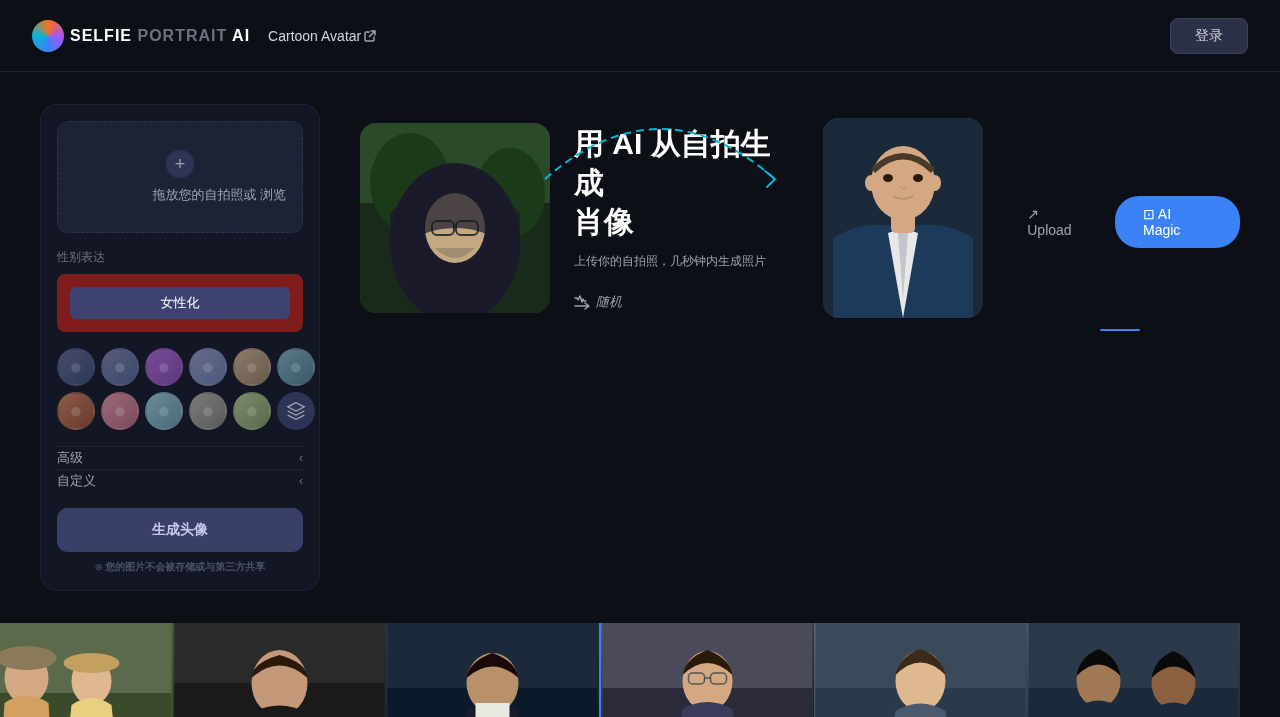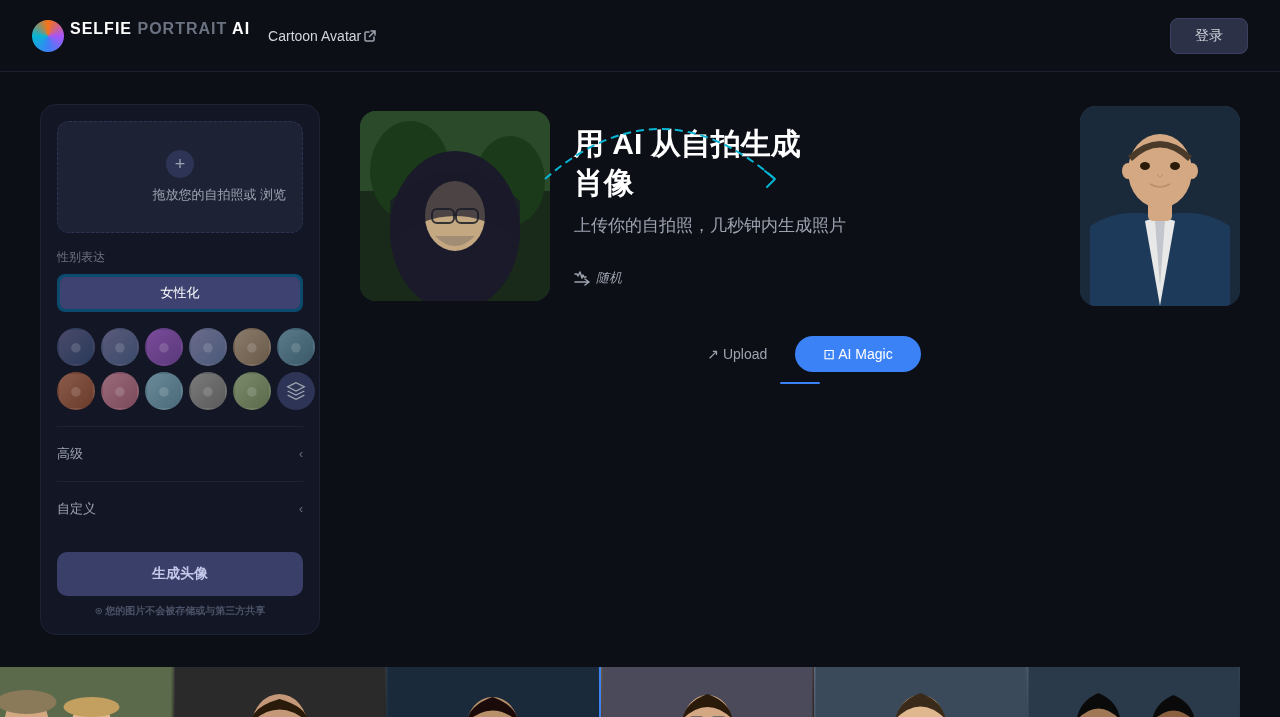--- a/index.html
+++ b/index.html
@@ -22,20 +22,21 @@
       background: #0d0f17;
       border-bottom: 1px solid #1e2130;
     }
     .logo-area {
       display: flex;
       align-items: center;
       gap: 18px;
     }
     .logo {
       display: flex;
+      align-items: center;
       gap: 6px;
     }
     .logo-icon {
       width: 32px;
       height: 32px;
       border-radius: 50%;
       background: conic-gradient(from 0deg, #f97316, #a855f7, #3b82f6, #06b6d4, #f97316);
     }
     .logo-text {
       font-size: 16px;
@@ -112,23 +113,23 @@
       text-align: right;
     }
 
     .gender-label {
       font-size: 12px;
       color: #6b7280;
       margin-bottom: 8px;
     }
     .gender-toggle {
       display: flex;
-      background: #0c4a6e;
+      background: #7f1d1d;
       border-radius: 8px;
-      padding: 3px;
+      padding: 13px;
       margin-bottom: 16px;
     }
     .gender-btn {
       flex: 1;
       padding: 7px;
       font-size: 13px;
       text-align: center;
       border-radius: 6px;
       cursor: pointer;
       color: #9ca3af;
@@ -185,21 +186,21 @@
     .av-face::after {
       content: '●';
       font-size: 22px;
       color: rgba(255,255,255,0.15);
     }
 
     .advanced-row {
       display: flex;
       justify-content: space-between;
       align-items: center;
-      padding: 18px 0;
+      padding: 2px 0;
       border-top: 1px solid #1e2235;
       font-size: 13px;
       color: #9ca3af;
       cursor: pointer;
     }
     .advanced-row:last-of-type {
       border-bottom: 1px solid #1e2235;
     }
     .chevron-icon {
       font-size: 12px;
@@ -224,22 +225,21 @@
       color: #4b5368;
       text-align: center;
       margin-top: 8px;
       font-weight: bold;
     }
 
     
     .showcase {
       flex: 1;
       display: flex;
-      flex-direction: column;
-      gap: 9px;
+      gap: 16px;
     }
 
     
     .hero-section {
       display: flex;
       align-items: center;
       gap: 24px;
       position: relative;
     }
 
@@ -268,23 +268,23 @@
       padding: 20px 0;
     }
     .hero-heading {
       font-size: 30px;
       font-weight: 700;
       line-height: 1.3;
       margin-bottom: 12px;
       color: #fff;
     }
     .hero-subtitle {
-      font-size: 17px;
-      color: #9ca3af;
-      margin-bottom: 32px;
+      font-size: 12px;
+      color: #9ca3af;
+      margin-bottom: 23px;
     }
     .random-btn {
       display: flex;
       align-items: center;
       gap: 6px;
       font-size: 13px;
       color: #9ca3af;
       cursor: pointer;
       background: none;
       border: none;

